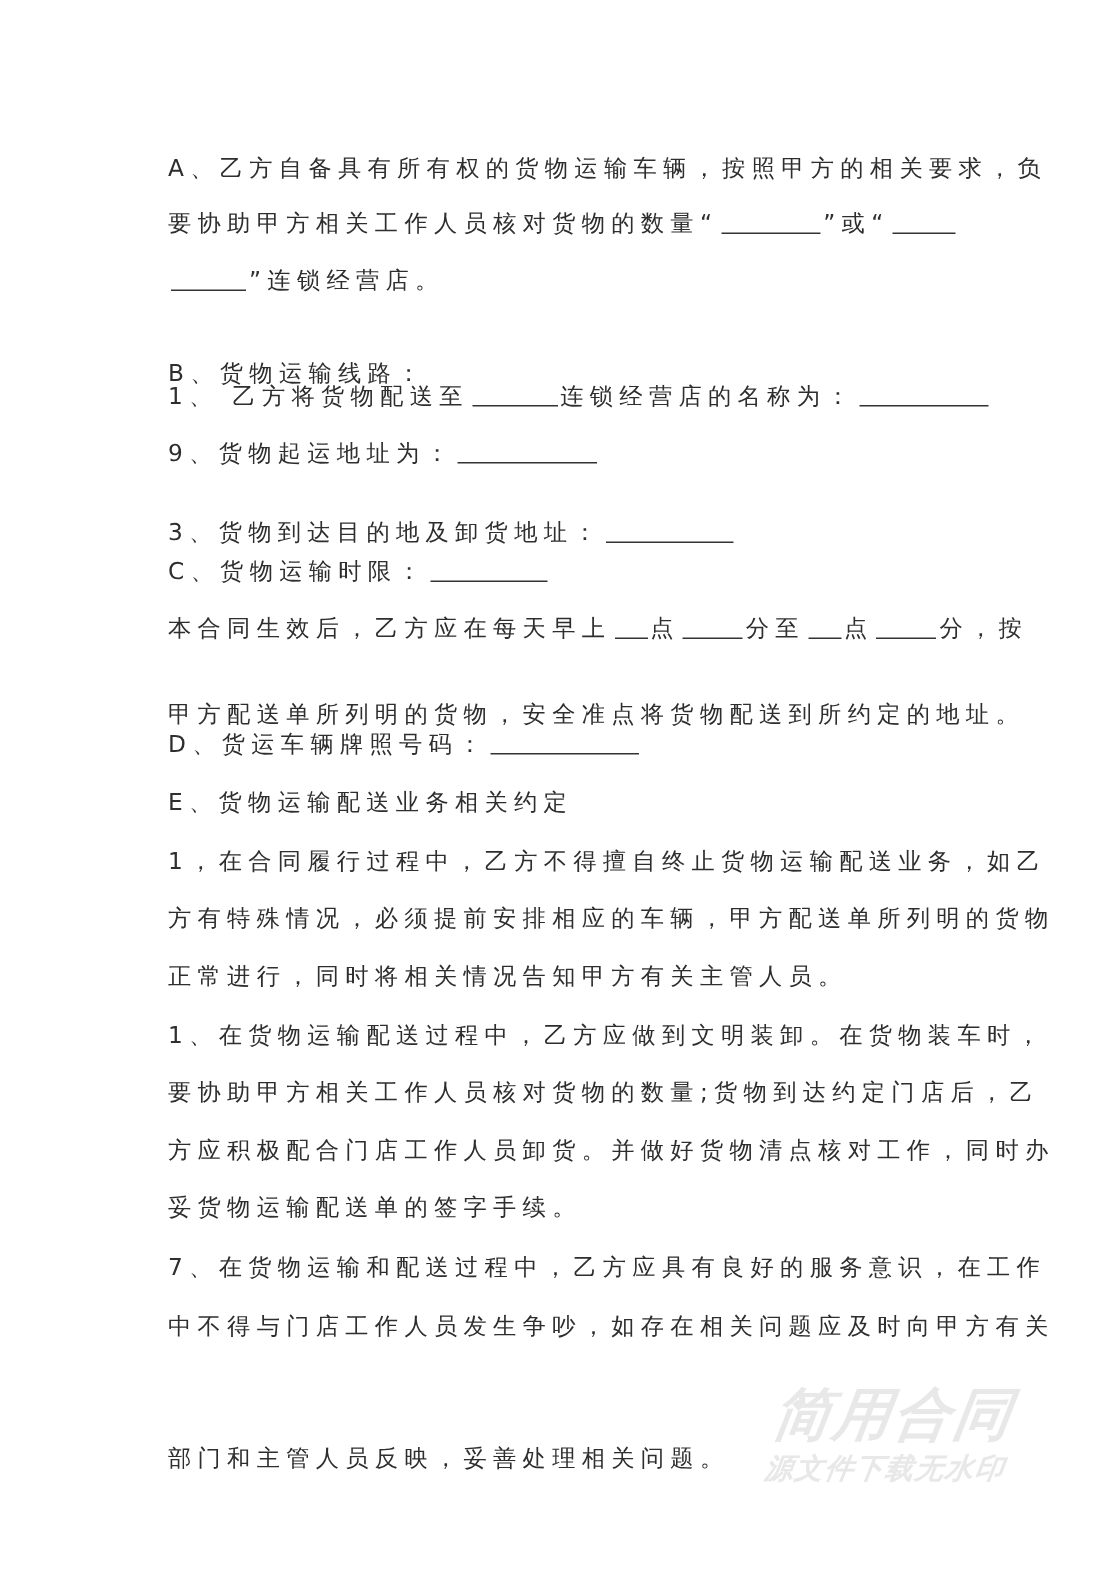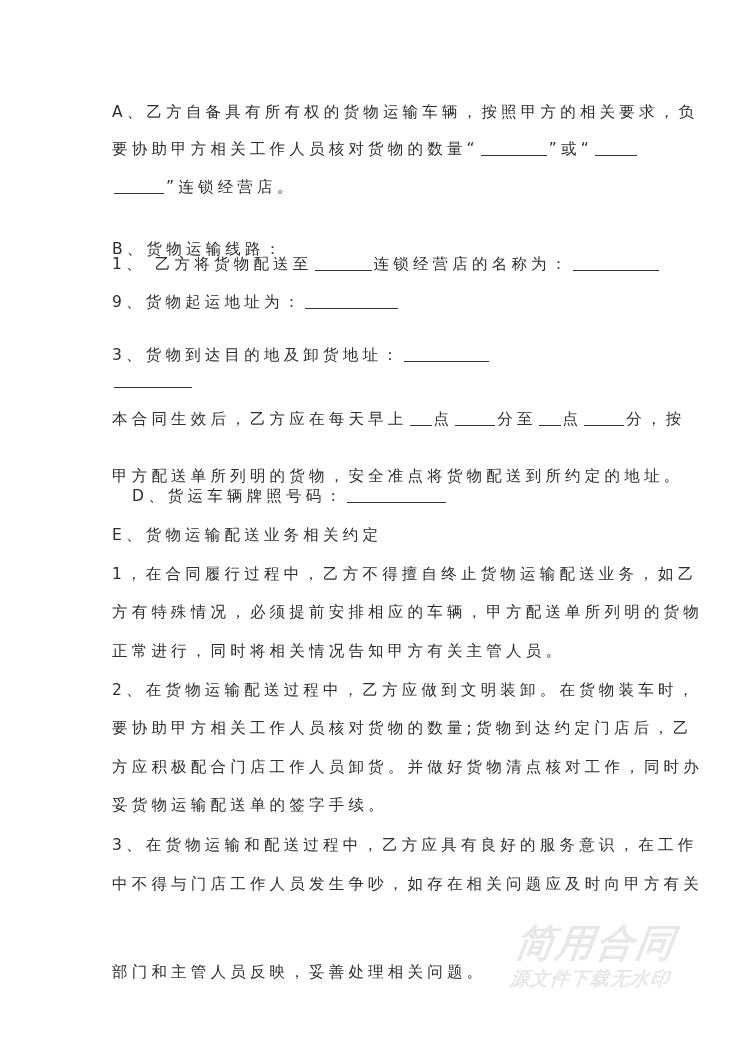--- a/index.html
+++ b/index.html
@@ -38,33 +38,33 @@
 
 <div class="page">
   <div id="lines">
       <div class="line" style="top: 100px;"><span class="seg">A、乙方自备具有所有权的货物运输车辆，按照甲方的相关要求，负</span></div>
       <div class="line" style="top: 137px;"><span class="seg">要协助甲方相关工作人员核对货物的数量“</span><span class="blank" style="width: 66px;"></span><span class="seg">”或“</span><span class="blank" style="width: 42px;"></span></div>
       <div class="line" style="top: 175px;"><span class="blank" style="width: 50px;"></span><span class="seg">”连锁经营店。</span></div>
       <div class="line" style="top: 204px; margin-top: 33px;"><span class="seg">B、货物运输线路：</span></div>
       <div class="line" style="top: 252px;"><span class="seg">1、 乙方将货物配送至</span><span class="blank" style="width: 57px;"></span><span class="seg">连锁经营店的名称为：</span><span class="blank" style="width: 86px;"></span></div>
       <div class="line" style="top: 290px;"><span class="seg">9、货物起运地址为：</span><span class="blank" style="width: 93px;"></span></div>
       <div class="line" style="top: 343px;"><span class="seg">3、货物到达目的地及卸货地址：</span><span class="blank" style="width: 85px;"></span></div>
-      <div class="line" style="top: 369px;"><span class="blank" style="width: 78px;"></span></div>
+      <div class="line" style="top: 369px;"><span class="seg">C、货物运输时限：</span><span class="blank" style="width: 78px;"></span></div>
       <div class="line" style="top: 407px;"><span class="seg">本合同生效后，乙方应在每天早上</span><span class="blank" style="width: 22px;"></span><span class="seg">点</span><span class="blank" style="width: 40px;"></span><span class="seg">分至</span><span class="blank" style="width: 22px;"></span><span class="seg">点</span><span class="blank" style="width: 40px;"></span><span class="seg">分，按</span></div>
       <div class="line" style="top: 464px;"><span class="seg">甲方配送单所列明的货物，安全准点将货物配送到所约定的地址。</span></div>
-      <div class="line" style="top: 484px; margin-left: 20px;"><span class="seg">D、货运车辆牌照号码：</span><span class="blank" style="width: 99px;"></span></div>
+      <div class="line" style="top: 484px;"><span class="seg">D、货运车辆牌照号码：</span><span class="blank" style="width: 99px;"></span></div>
       <div class="line" style="top: 523px;"><span class="seg">E、货物运输配送业务相关约定</span></div>
       <div class="line" style="top: 562px;"><span class="seg">1，在合同履行过程中，乙方不得擅自终止货物运输配送业务，如乙</span></div>
       <div class="line" style="top: 600px;"><span class="seg">方有特殊情况，必须提前安排相应的车辆，甲方配送单所列明的货物</span></div>
       <div class="line" style="top: 639px;"><span class="seg">正常进行，同时将相关情况告知甲方有关主管人员。</span></div>
-      <div class="line" style="top: 678px;"><span class="seg">2、在货物运输配送过程中，乙方应做到文明装卸。在货物装车时，</span></div>
+      <div class="line" style="top: 678px;"><span class="seg">1、在货物运输配送过程中，乙方应做到文明装卸。在货物装车时，</span></div>
       <div class="line" style="top: 716px;"><span class="seg">要协助甲方相关工作人员核对货物的数量;货物到达约定门店后，乙</span></div>
       <div class="line" style="top: 755px;"><span class="seg">方应积极配合门店工作人员卸货。并做好货物清点核对工作，同时办</span></div>
       <div class="line" style="top: 793px;"><span class="seg">妥货物运输配送单的签字手续。</span></div>
-      <div class="line" style="top: 833px;"><span class="seg">3、在货物运输和配送过程中，乙方应具有良好的服务意识，在工作</span></div>
+      <div class="line" style="top: 833px;"><span class="seg">7、在货物运输和配送过程中，乙方应具有良好的服务意识，在工作</span></div>
       <div class="line" style="top: 872px;"><span class="seg">中不得与门店工作人员发生争吵，如存在相关问题应及时向甲方有关</span></div>
       <div class="line" style="top: 960px;"><span class="seg">部门和主管人员反映，妥善处理相关问题。</span></div>
     </div>
 
   <div class="watermark">
     <div class="wm-main">简用合同</div>
     <div class="wm-sub">源文件下载无水印</div>
   </div>
 </div>
 

